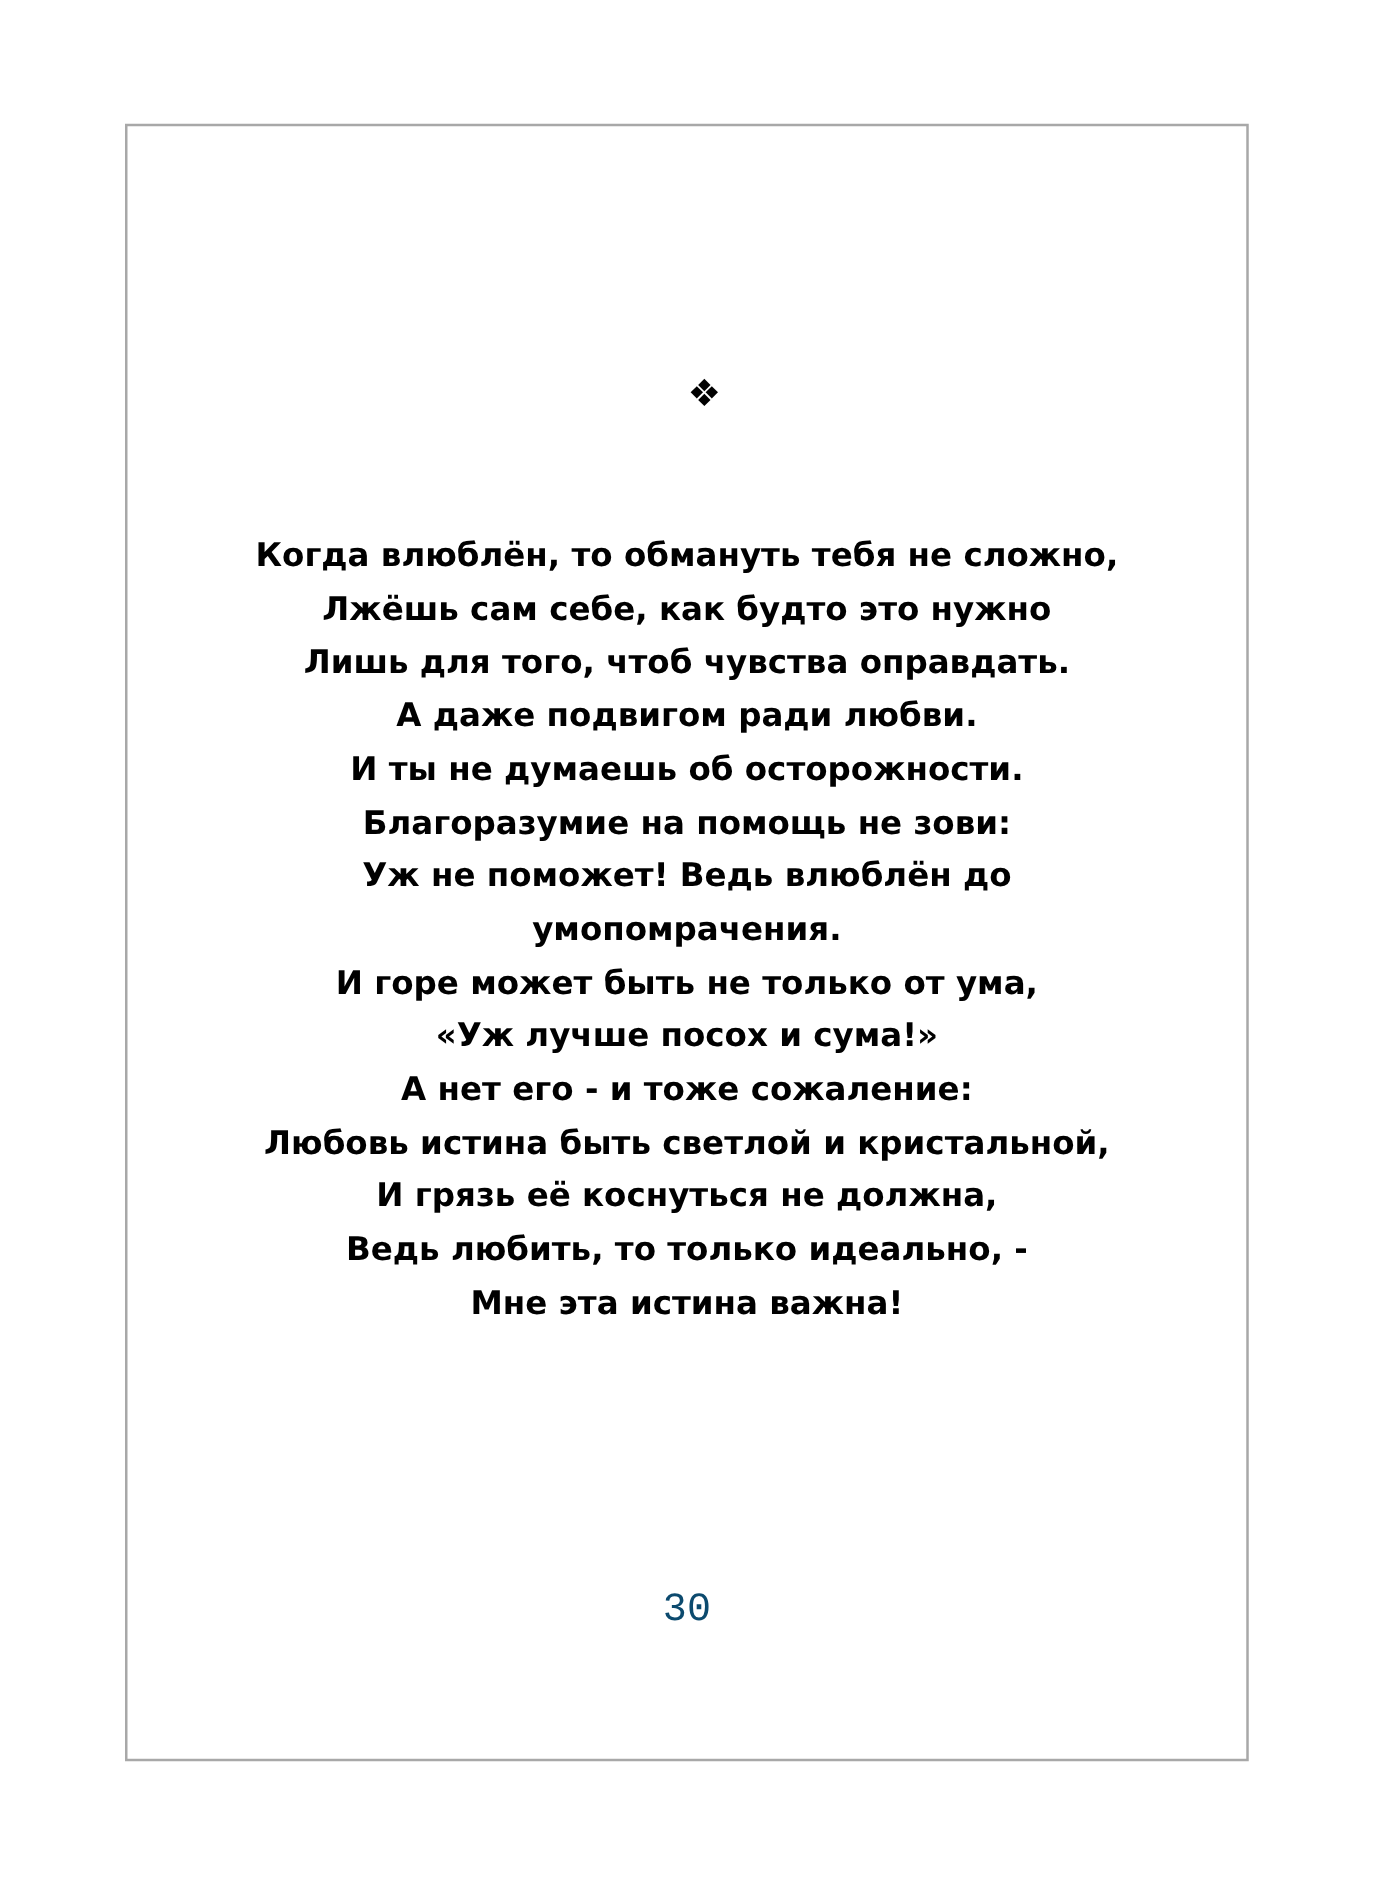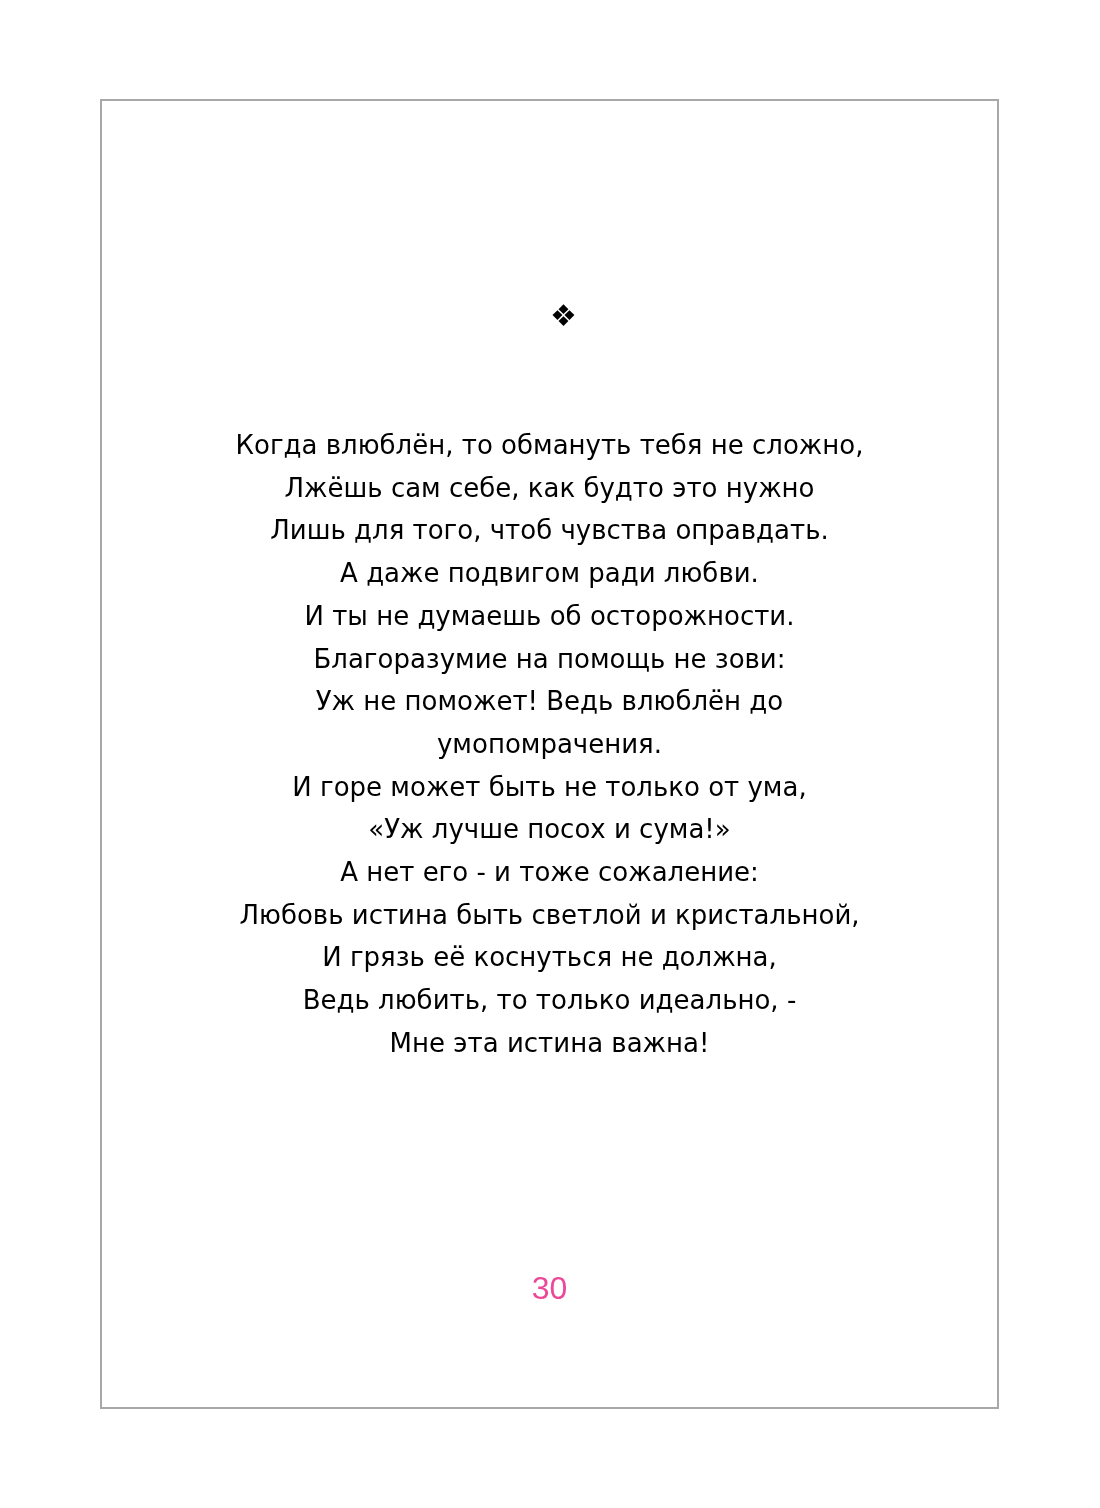--- a/index.html
+++ b/index.html
@@ -34,39 +34,39 @@
     line-height: 30px;
     color: #000000;
     transform: translateX(14px);
   }
   .poem {
     position: absolute;
     top: 323px;
     left: 0;
     width: 100%;
     text-align: center;
-    font-weight: normal;
+    font-weight: bold;
     font-size: 26px;
     line-height: 42.7px;
     color: #000000;
     letter-spacing: 0px;
   }
   .poem-line {
     white-space: nowrap;
   }
   .page-number {
     position: absolute;
     top: 1170px;
     left: 0;
     width: 100%;
     text-align: center;
-    font-family: Liberation Sans, sans-serif;
+    font-family: Liberation Mono, monospace;
     font-size: 32px;
     line-height: 34px;
-    color: #ec4899;
+    color: #0c4a6e;
   }
 </style>
 </head>
 <body>
 
 <div class="page-frame">
 
   <div class="ornament">❖</div>
 
   <div class="poem">

